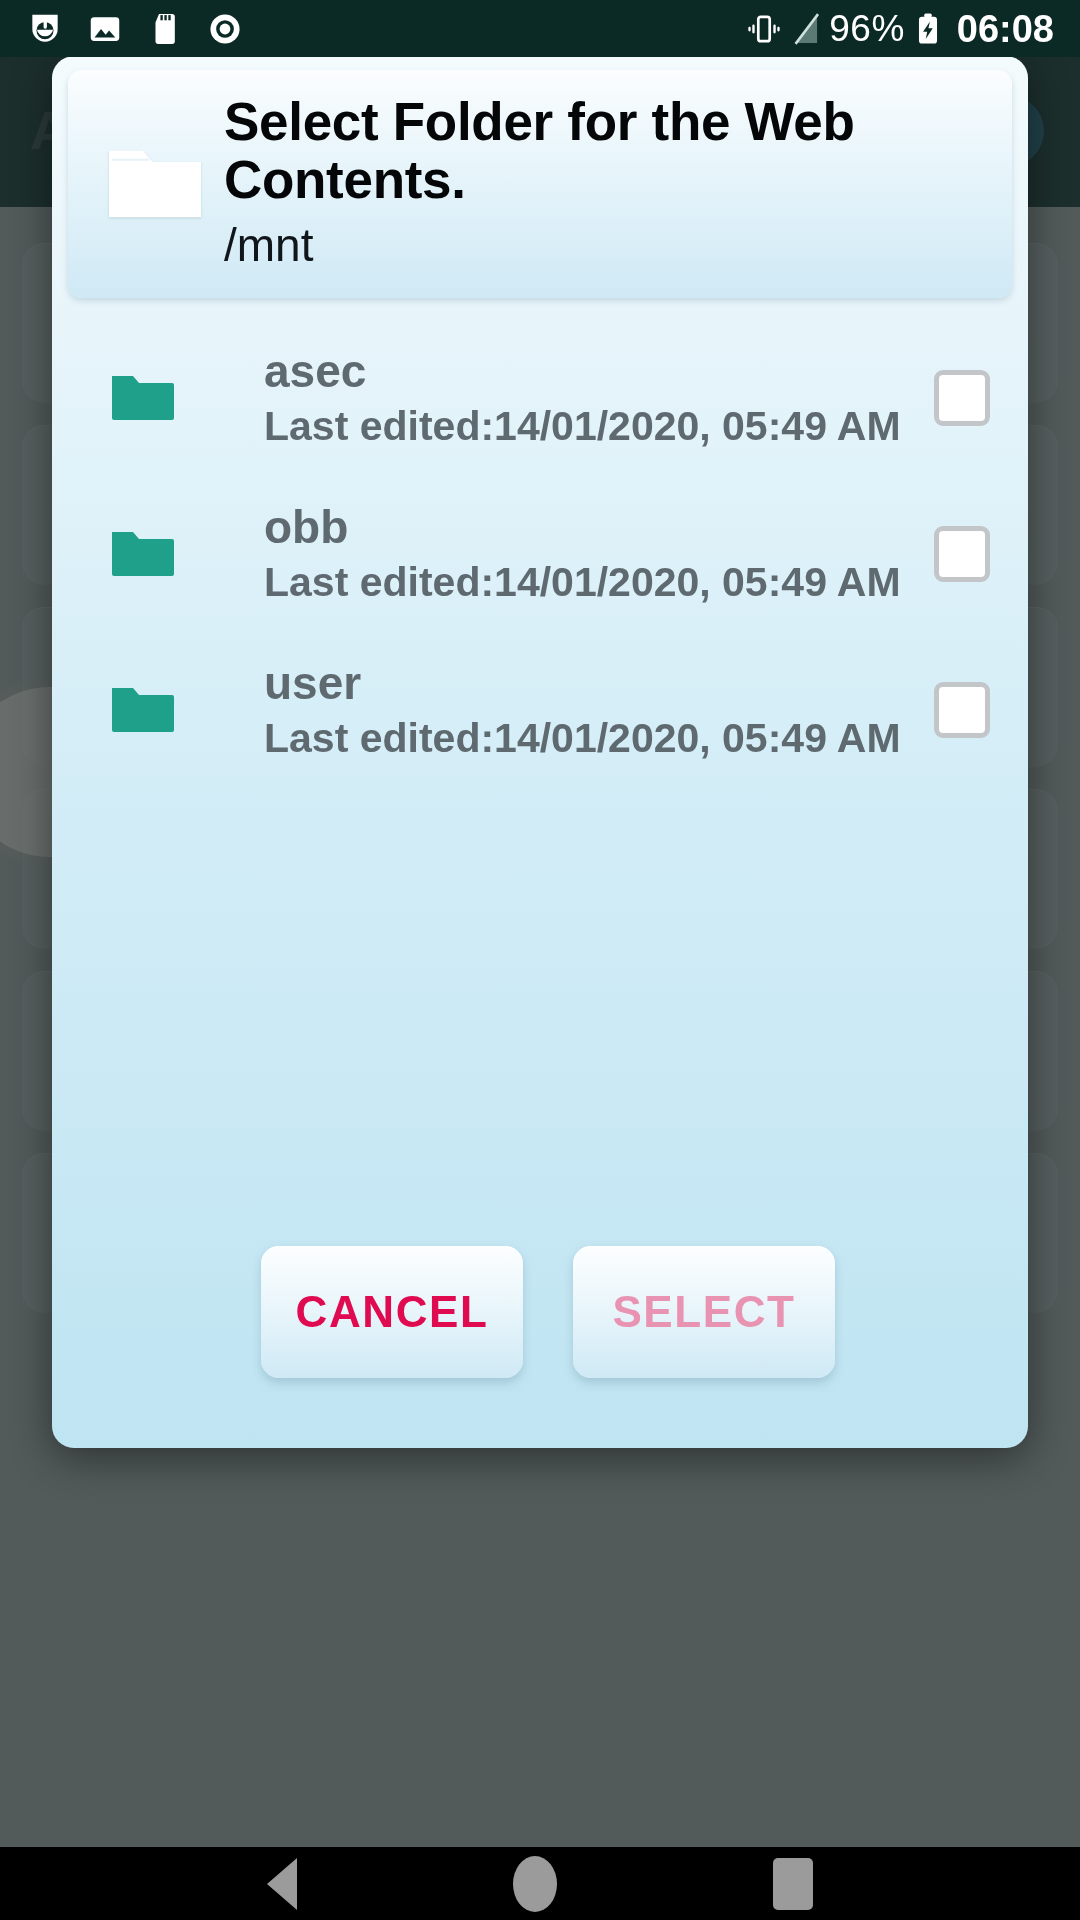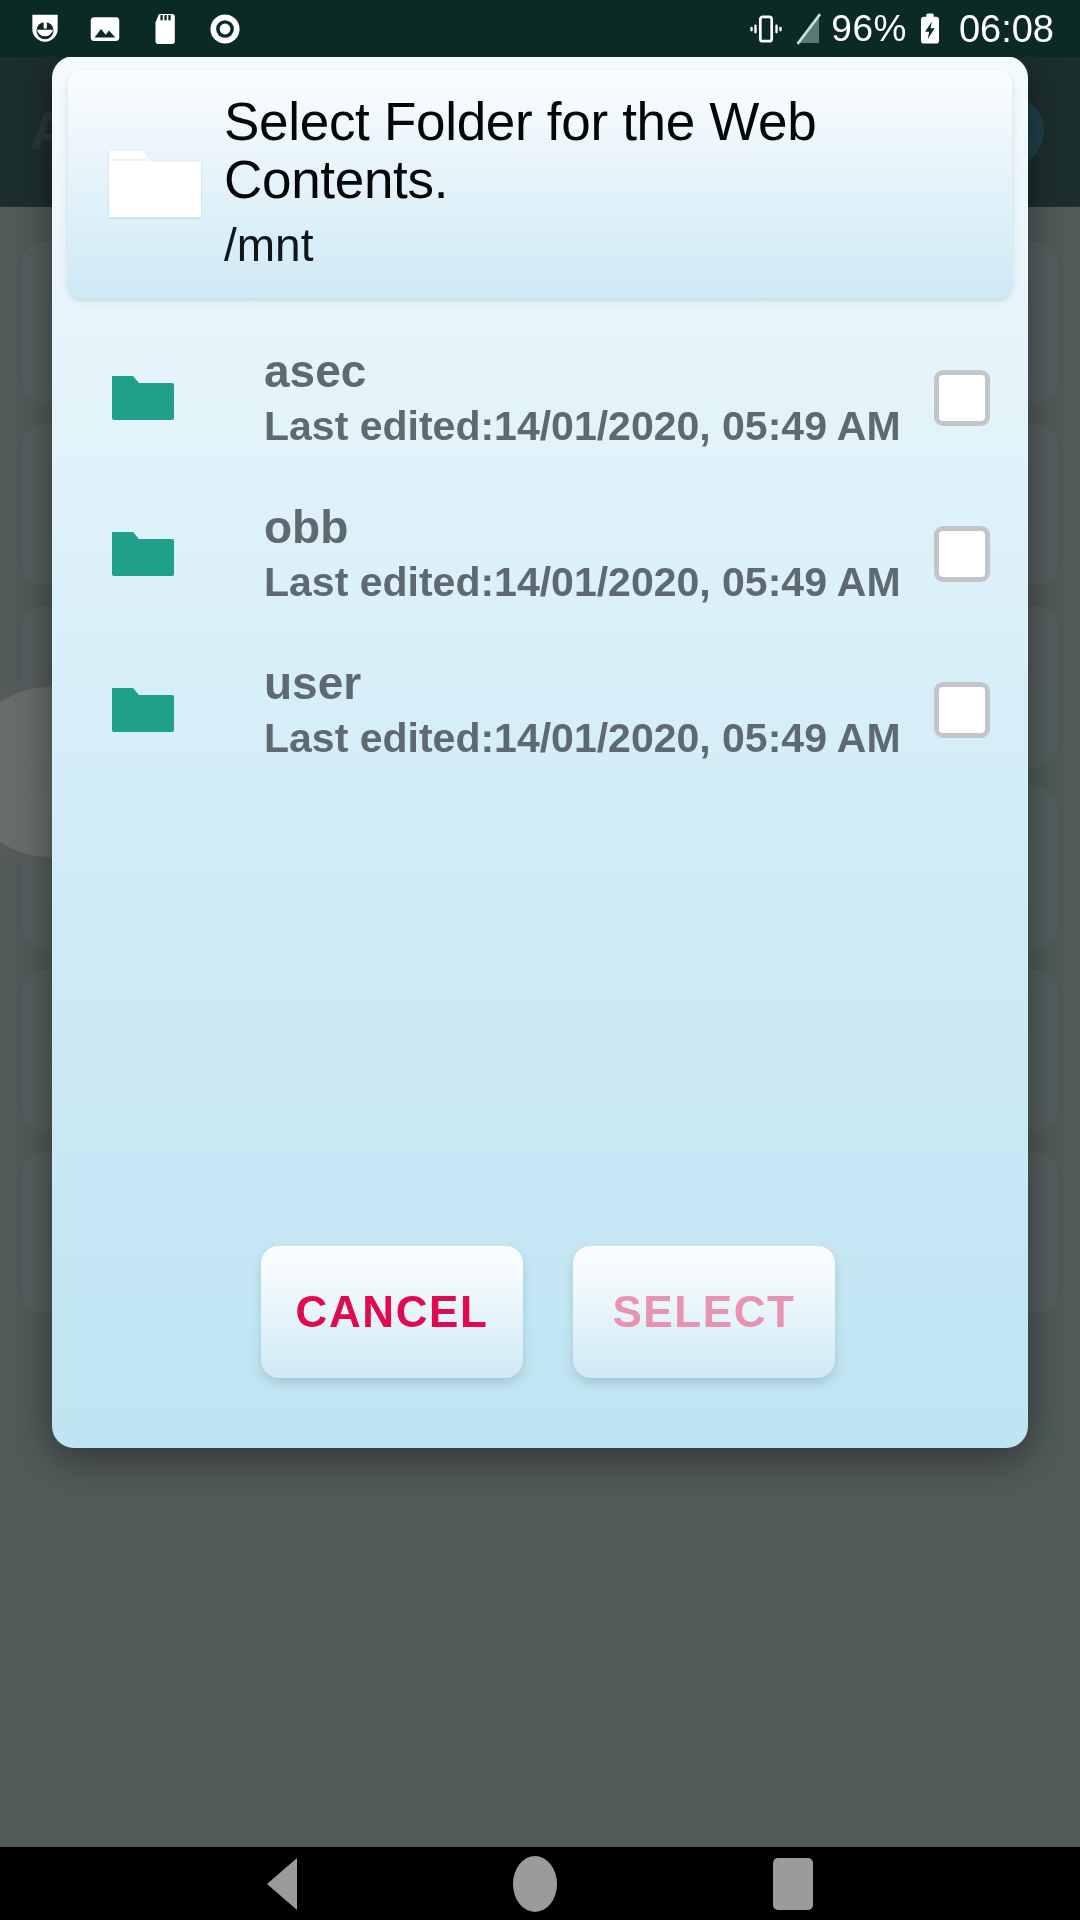--- a/index.html
+++ b/index.html
@@ -14,21 +14,21 @@
   
   #statusbar {
     position:absolute; top:0; left:0; width:1080px; height:57px;
     background:#0b2a26; display:flex; align-items:center;
     padding:0 26px; z-index:30;
   }
   .sb-left { display:flex; align-items:center; gap:22px; }
   .sb-right { margin-left:auto; display:flex; align-items:center; gap:4px; }
   .sb-ic { width:38px; height:38px; display:block; }
   .sb-text { color:#fff; font-size:37px; font-weight:400; letter-spacing:.5px; line-height:1; }
-  .sb-time { color:#fff; font-size:38px; font-weight:400; line-height:1; margin-left:6px; }
+  .sb-time { color:#fff; font-size:38px; font-weight:700; line-height:1; margin-left:6px; }
 
   
   #bg-app { position:absolute; top:57px; left:0; width:1080px; height:1790px; background:#8d9694; }
   #bg-appbar { position:absolute; top:0; left:0; width:1080px; height:150px; background:#0d2e29; }
   #bg-appbar .bg-title {
     position:absolute; left:30px; top:42px; font-size:54px; font-weight:700;
     color:#2e4b47; letter-spacing:1px; white-space:nowrap; overflow:hidden;
   }
   #bg-appbar .bg-badge {
     position:absolute; right:36px; top:38px; width:72px; height:72px; border-radius:50%;
@@ -69,21 +69,21 @@
     border-radius:14px;
     background:linear-gradient(180deg,#fbfdfe 0%,#eaf6fb 35%,#cfe9f5 100%);
     box-shadow:0 3px 6px rgba(120,150,165,.30);
     min-height:228px;
     display:flex; align-items:center; padding:18px 22px 22px 22px;
   }
   #hdr-folder { width:130px; flex:0 0 130px; display:flex; justify-content:center; align-items:center; }
   #hdr-folder svg { width:98px; height:84px; display:block; filter:drop-shadow(0 1px 1px rgba(120,150,160,.35)); }
   #hdr-text { flex:1; padding-left:4px; }
   #hdr-title {
-    font-size:53px; font-weight:400; color:#040607; line-height:1.08; letter-spacing:-.3px;
+    font-size:53px; font-weight:700; color:#040607; line-height:1.08; letter-spacing:-.3px;
   }
   #hdr-path { font-size:46px; font-weight:400; color:#10161a; margin-top:12px; line-height:1.1; }
 
   
   #dlg-list { flex:1; padding:22px 0 0 0; overflow:hidden; }
   .row {
     position:relative; height:156px; display:flex; align-items:center;
     padding:0 38px 0 58px;
     gap:48px;
   }

